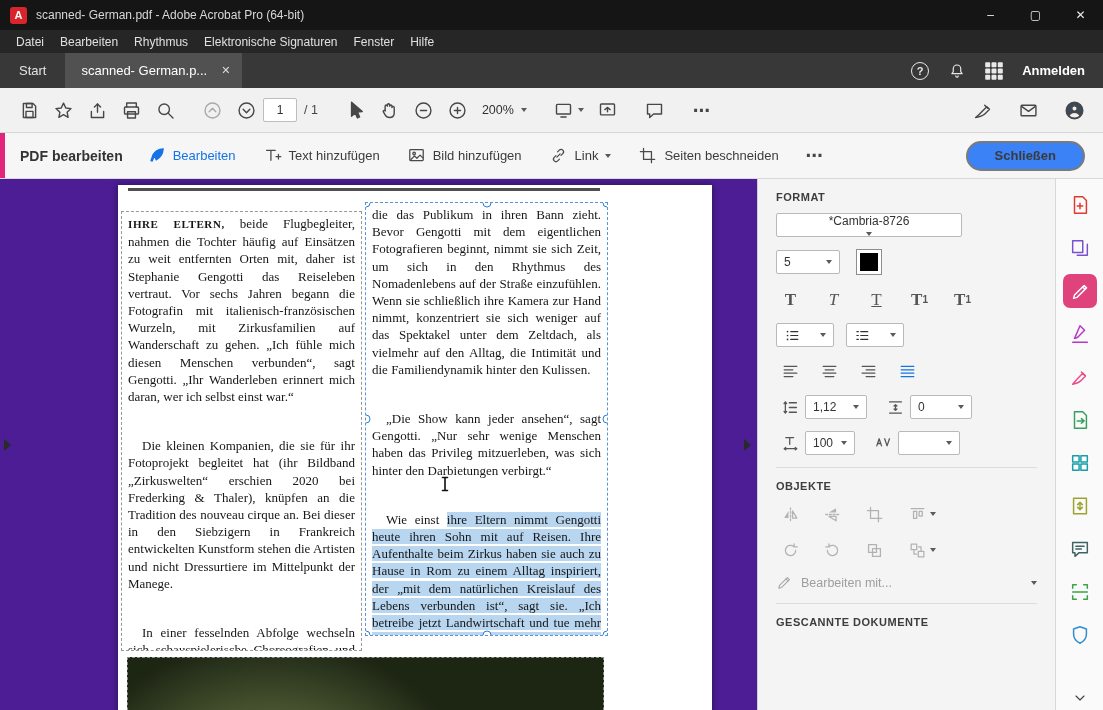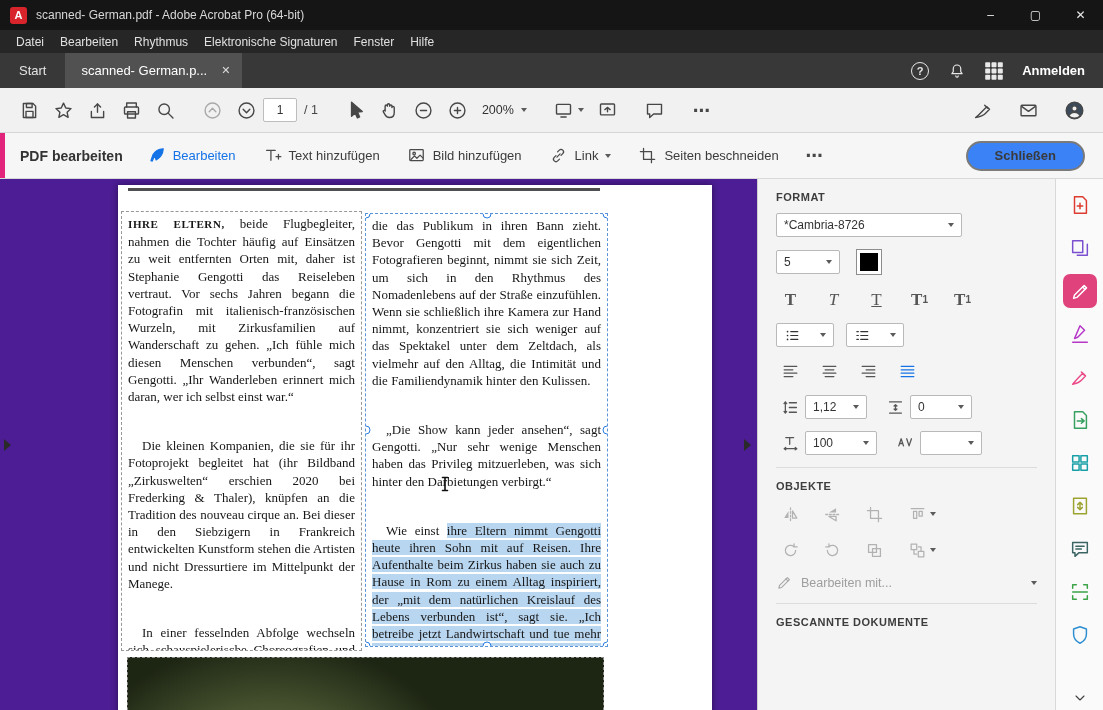--- a/index.html
+++ b/index.html
@@ -57,21 +57,21 @@
   .canvas{flex:1;position:relative;overflow:hidden;background:#4c1d95;}
   .pane-toggle{position:absolute;top:260px;width:0;height:0;border-top:6px solid transparent;border-bottom:6px solid transparent;border-left:7px solid #2a2a2a;}
   .pane-toggle.pt-left{left:4px;}
   .pane-toggle.pt-right{right:6px;}
 
   .page{position:absolute;left:118px;top:6px;width:594px;height:870px;background:#fff;box-shadow:0 0 7px rgba(0,0,0,.45);}
   .top-edge{position:absolute;left:10px;top:3px;width:472px;height:3px;background:#4f4f4f;}
   .textbox{position:absolute;overflow:hidden;padding:3px 6px;}
   .doccol{font-family:"Liberation Serif","DejaVu Serif",serif;font-size:13px;line-height:17.2px;color:#161616;text-align:justify;}
   .left-col{left:3px;top:26px;width:241px;height:440px;border:1px dashed #979797;}
-  .right-col{left:247px;top:28px;width:243px;height:434px;border:1px dashed #5b94d6;}
+  .right-col{left:247px;top:17px;width:243px;height:434px;border:1px dashed #5b94d6;}
   p.ind{text-indent:14px;margin-top:32px;}
   .lead{font-weight:bold;font-size:11px;letter-spacing:.6px;}
   .ital{}
   .hl{background:#b9d6f0;}
   .byline{font-weight:bold;font-size:10.5px;letter-spacing:.5px;}
   .handle{position:absolute;width:9px;height:9px;border-radius:50%;background:#fff;border:1.5px solid #2a7de1;z-index:3;transform:translate(-50%,-50%);}
   .h-tl{left:0;top:0;} .h-tc{left:50%;top:0;} .h-tr{left:100%;top:0;}
   .h-ml{left:0;top:50%;} .h-mr{left:100%;top:50%;}
   .h-bl{left:0;top:100%;} .h-bc{left:50%;top:100%;} .h-br{left:100%;top:100%;}
   .rot-stem{position:absolute;left:50%;top:-32px;height:32px;width:0;border-left:1px solid #2a7de1;}
@@ -379,21 +379,21 @@
         <div class="photo"></div>
       </div>
 
       <div class="pane-toggle pt-right"></div>
     </div>
 
     <div class="panel">
       <div class="sec-title">FORMAT</div>
 
       <div class="prow">
-        <div class="field" style="width:186px;">
+        <div class="field" style="width:186px;flex-direction:column;">
           <span>*Cambria-8726</span>
           <span class="chev"></span>
         </div>
       </div>
 
       <div class="prow">
         <div class="field" style="width:64px;">
           <span>5</span>
           <span class="chev"></span>
         </div>
@@ -487,21 +487,21 @@
         </div>
       </div>
 
       <div class="prow">
         <div class="icon-btn">
             <svg viewBox="0 0 24 24">
               <path d="M6 4.5h10M11 4.5V13"></path>
               <path d="M4 18.5h16M6 17l-2 1.5L6 20M18 17l2 1.5L18 20"></path>
             </svg>
           </div>
-        <div class="field" style="width:72px;">
+        <div class="field" style="width:50px;">
           <span>100</span>
           <span class="chev"></span>
         </div>
         <div class="icon-btn" style="margin-left:14px;">
             <svg viewBox="0 0 24 24">
               <path d="M3.5 15l3-9 3 9M4.8 12h3.4"></path>
               <path d="M13.5 6l3 9 3-9"></path>
             </svg>
           </div>
         <div class="field" style="width:62px;">

